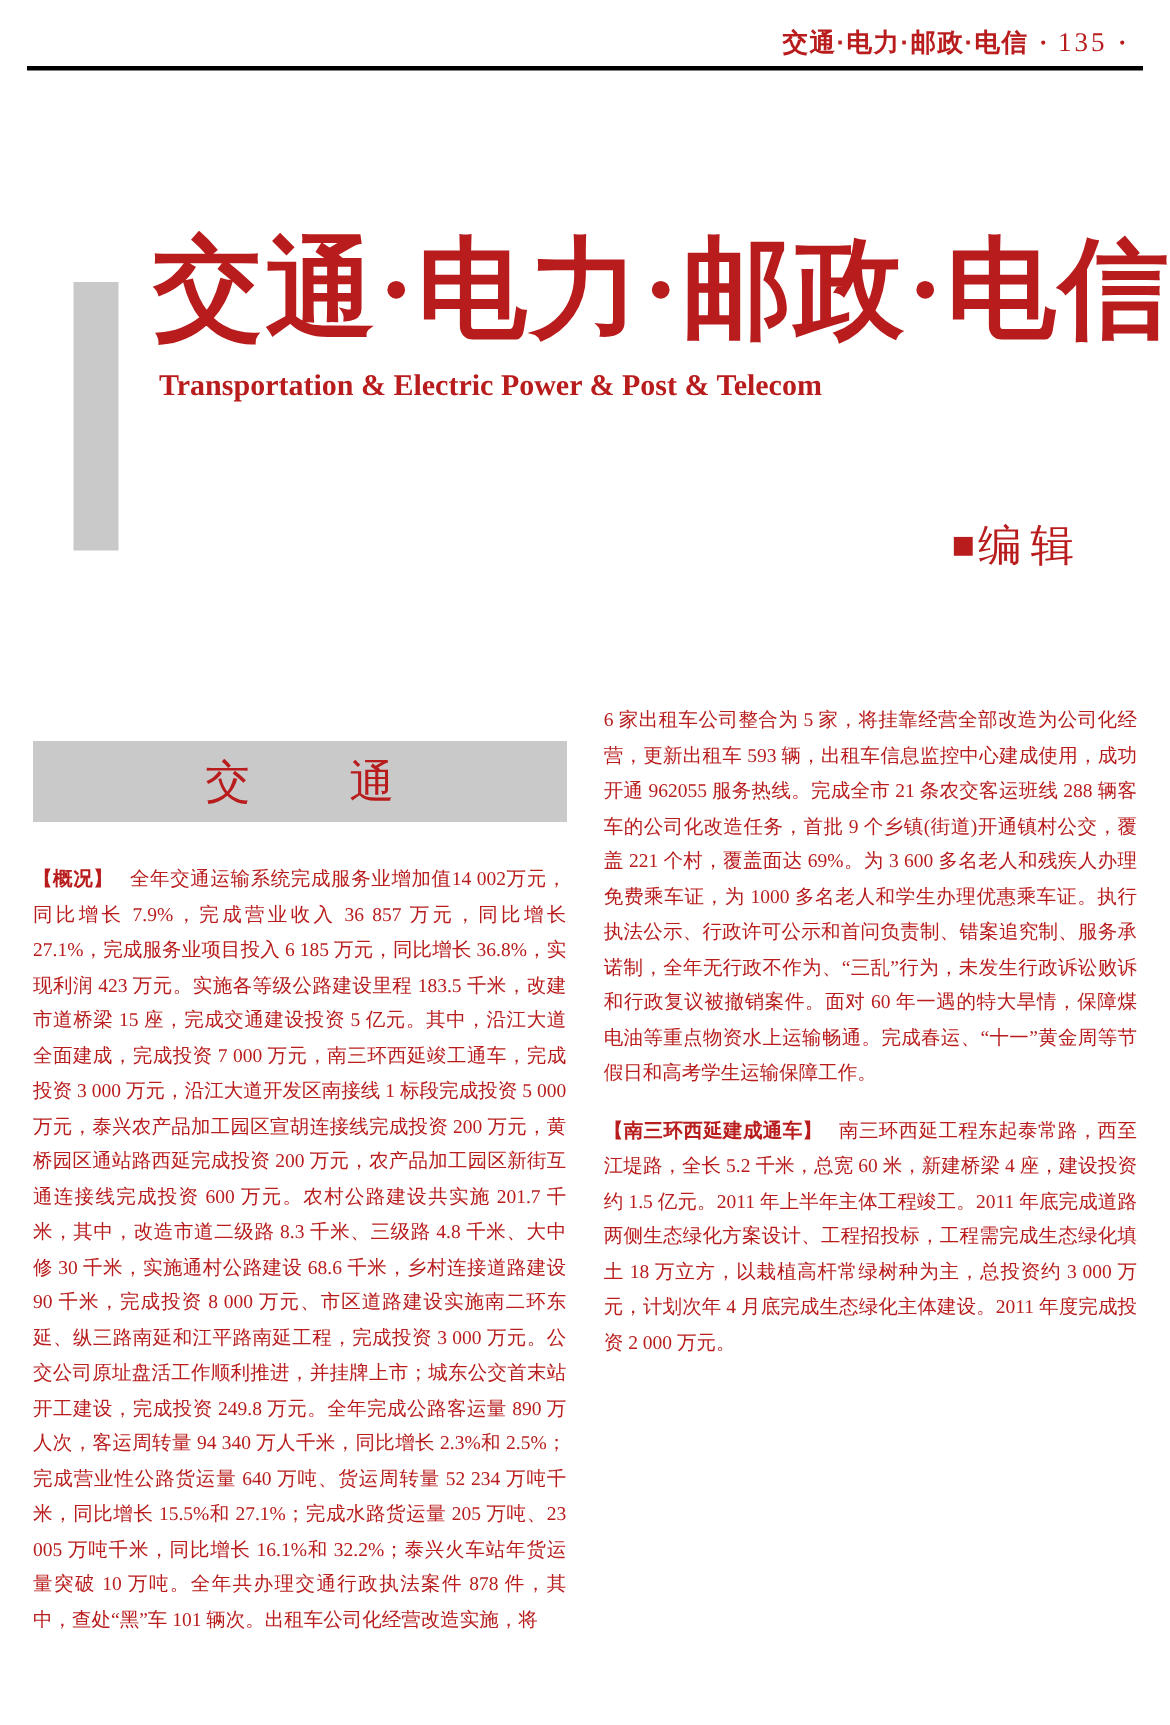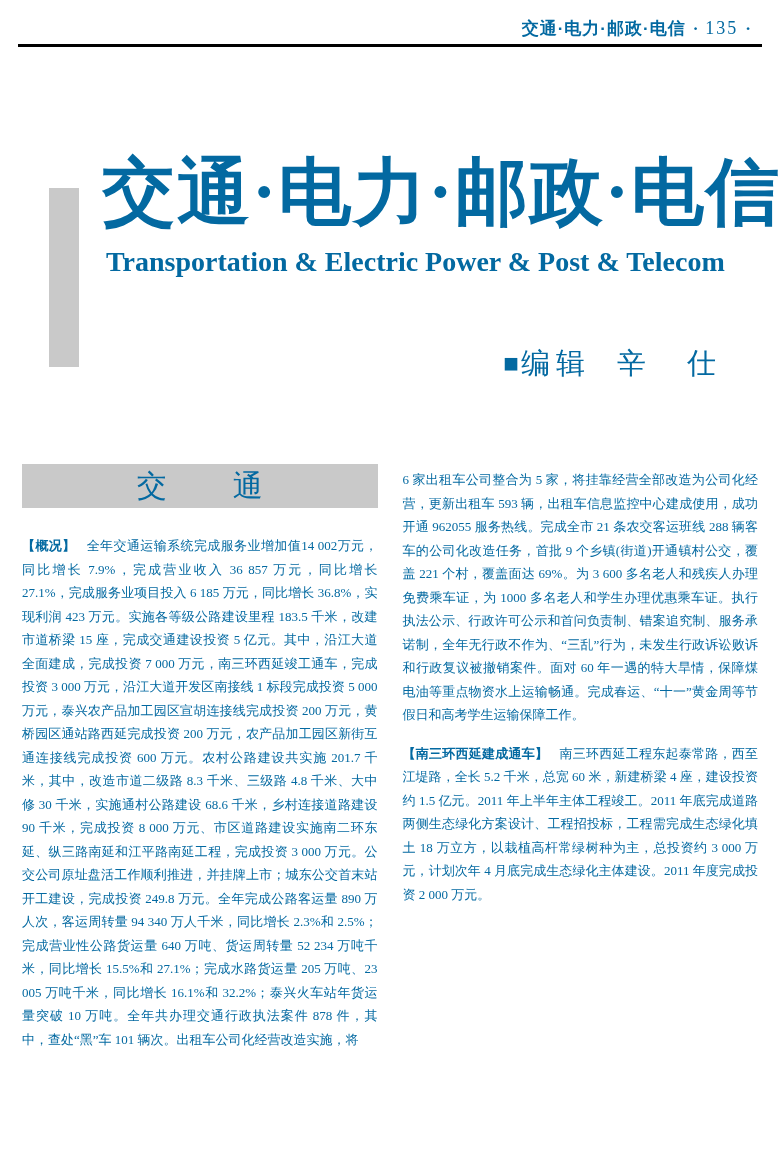--- a/index.html
+++ b/index.html
@@ -4,21 +4,21 @@
 <style>
   * { margin: 0; padding: 0; box-sizing: border-box; }
   html, body { background: #e9e9e9; }
   .page {
     position: relative;
     width: 780px;
     height: 1150px;
     margin: 0 auto;
     background: #ffffff;
     overflow: hidden;
-    color: #0369a1;
+    color: #b91c1c;
     font-family: "Liberation Serif", "DejaVu Serif", serif;
   }
 
   
   .running-head {
     position: absolute;
     top: 16px;
     right: 22px;
     font-size: 17px;
     line-height: 24px;
@@ -57,21 +57,21 @@
     line-height: 94px;
     font-weight: 900;
     letter-spacing: 2px;
     white-space: nowrap;
     font-family: "Liberation Serif", "DejaVu Serif", serif;
   }
   .subtitle {
     position: absolute;
     left: 106px;
     top: 246px;
-    font-size: 28px;
+    font-size: 20px;
     font-weight: bold;
     letter-spacing: 0px;
     font-family: "Liberation Serif", "DejaVu Serif", serif;
   }
 
   
   .editor-line {
     position: absolute;
     top: 344px;
     right: 58px;
@@ -96,23 +96,23 @@
     top: 460px;
     width: 736px;
     height: 690px;
     display: flex;
     gap: 25px;
     overflow: hidden;
   }
   .col { width: 356px; }
 
   .section-box {
-    margin-top: 4px;
+    margin-top: 34px;
     margin-bottom: 26px;
-    height: 44px;
+    height: 54px;
     background: #c9c9c9;
     display: flex;
     align-items: center;
     justify-content: center;
     text-align: right;
   }
   .section-box .section-title {
     font-size: 30px;
     font-family: "Liberation Sans", "DejaVu Sans", sans-serif;
     letter-spacing: 2.2em;
@@ -144,21 +144,20 @@
   </div>
   <div class="head-rule"></div>
 
   <div class="title-bar"></div>
   <h1 class="main-title">交通·电力·邮政·电信</h1>
   <div class="subtitle">Transportation &amp; Electric Power &amp; Post &amp; Telecom</div>
 
   <div class="editor-line">
     <span class="ed-marker">■</span>
       <span class="ed-label">编辑</span>
-      <span class="ed-name">辛　仕</span>
   </div>
 
   <div class="columns">
 
     <div class="col col-left">
       <div class="section-box">
         <span class="section-title">交通</span>
       </div>
       <p class="body-para"><span class="para-heading">【概况】</span><span>全年交通运输系统完成服务业增加值14 002万元，同比增长 7.9%，完成营业收入 36 857 万元，同比增长 27.1%，完成服务业项目投入 6 185 万元，同比增长 36.8%，实现利润 423 万元。实施各等级公路建设里程 183.5 千米，改建市道桥梁 15 座，完成交通建设投资 5 亿元。其中，沿江大道全面建成，完成投资 7 000 万元，南三环西延竣工通车，完成投资 3 000 万元，沿江大道开发区南接线 1 标段完成投资 5 000 万元，泰兴农产品加工园区宣胡连接线完成投资 200 万元，黄桥园区通站路西延完成投资 200 万元，农产品加工园区新街互通连接线完成投资 600 万元。农村公路建设共实施 201.7 千米，其中，改造市道二级路 8.3 千米、三级路 4.8 千米、大中修 30 千米，实施通村公路建设 68.6 千米，乡村连接道路建设 90 千米，完成投资 8 000 万元、市区道路建设实施南二环东延、纵三路南延和江平路南延工程，完成投资 3 000 万元。公交公司原址盘活工作顺利推进，并挂牌上市；城东公交首末站开工建设，完成投资 249.8 万元。全年完成公路客运量 890 万人次，客运周转量 94 340 万人千米，同比增长 2.3%和 2.5%；完成营业性公路货运量 640 万吨、货运周转量 52 234 万吨千米，同比增长 15.5%和 27.1%；完成水路货运量 205 万吨、23 005 万吨千米，同比增长 16.1%和 32.2%；泰兴火车站年货运量突破 10 万吨。全年共办理交通行政执法案件 878 件，其中，查处“黑”车 101 辆次。出租车公司化经营改造实施，将</span></p>
     </div>

